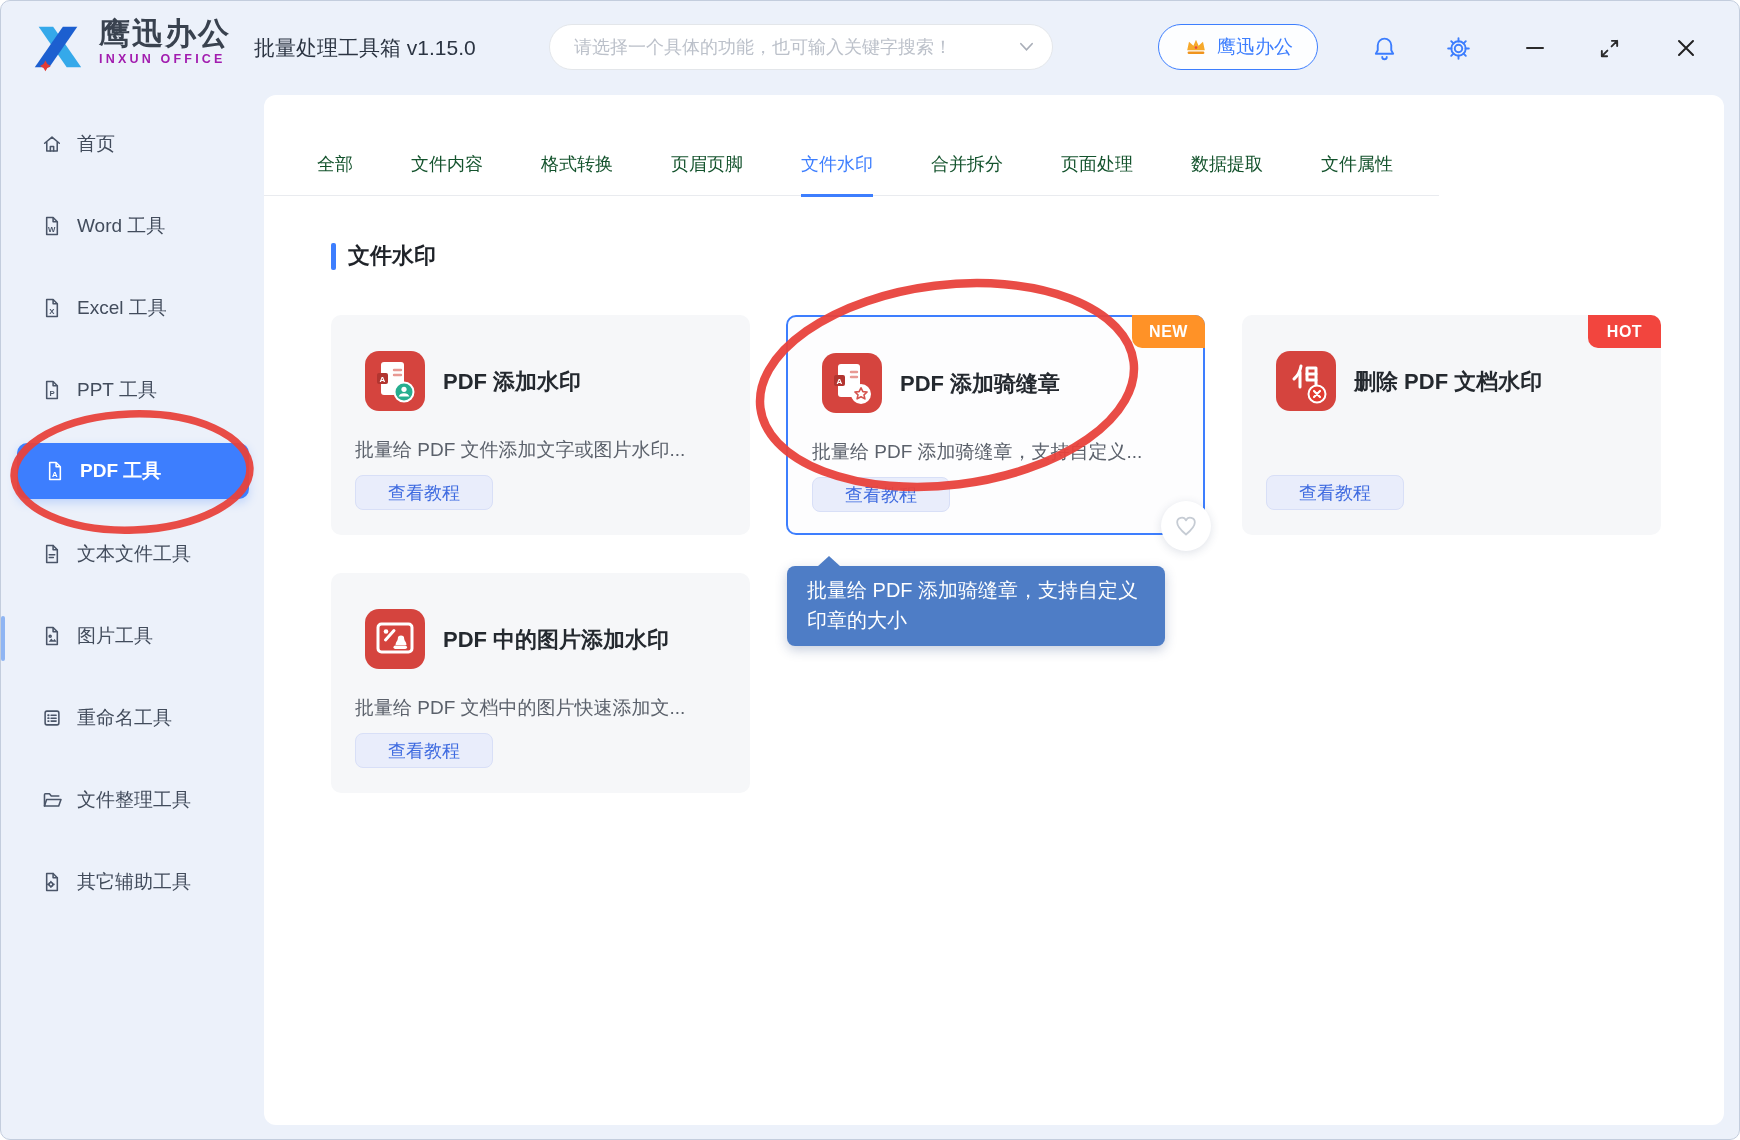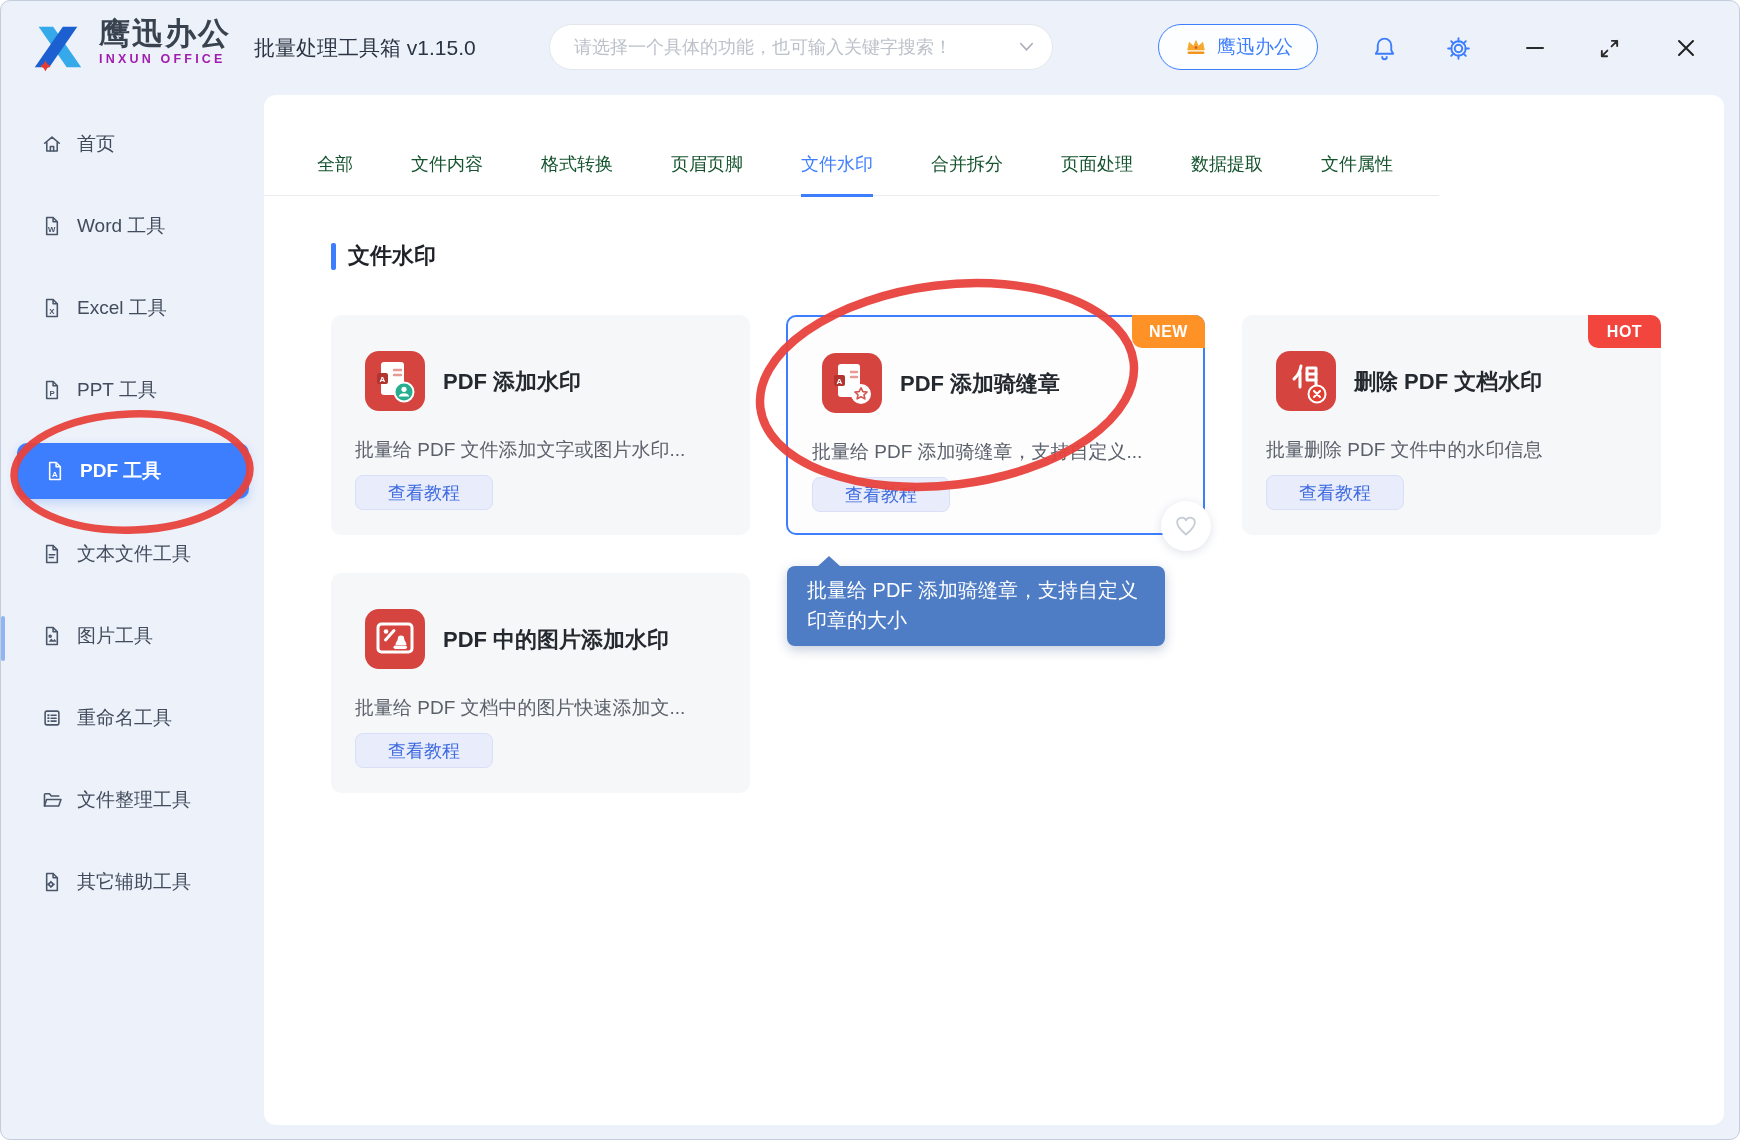--- a/index.html
+++ b/index.html
@@ -264,21 +264,20 @@
         <path d="M25 15c-1 6-3.5 10-7 13"></path>
         <path d="M24 21v15"></path>
         <path d="M31 17h9v12h-9z"></path>
         <path d="M31 23h9"></path>
         <path d="M40 29v7"></path>
       </g>
       <circle cx="41" cy="43" r="8.5" fill="#e23b30" stroke="#fff" stroke-width="2"></circle>
       <path d="M38 40l6 6M44 40l-6 6" stroke="#fff" stroke-width="2.2" stroke-linecap="round"></path>
     </svg>
     <div class="card-title">删除 PDF 文档水印</div>
-    <div class="card-desc">批量删除 PDF 文件中的水印信息</div>
     <button class="card-btn">查看教程</button>
     <div class="badge hot">HOT</div>
   </div>
 
   <div class="card" style="left:330px;top:572px">
     <svg class="card-icon" viewBox="0 0 60 60">
       <rect x="13" y="15" width="34" height="28" rx="3.5" fill="none" stroke="#fff" stroke-width="3"></rect>
       <circle cx="21" cy="22.5" r="2.3" fill="#fff"></circle>
       <path d="M20.5 31l8.5-9.5" stroke="#fff" stroke-width="3" stroke-linecap="round"></path>
       <path d="M30.5 36c0-3 2.3-4 2.3-6.2a3.2 3.2 0 1 1 6.4 0c0 2.2 2.3 3.2 2.3 6.2z" fill="#fff"></path>

